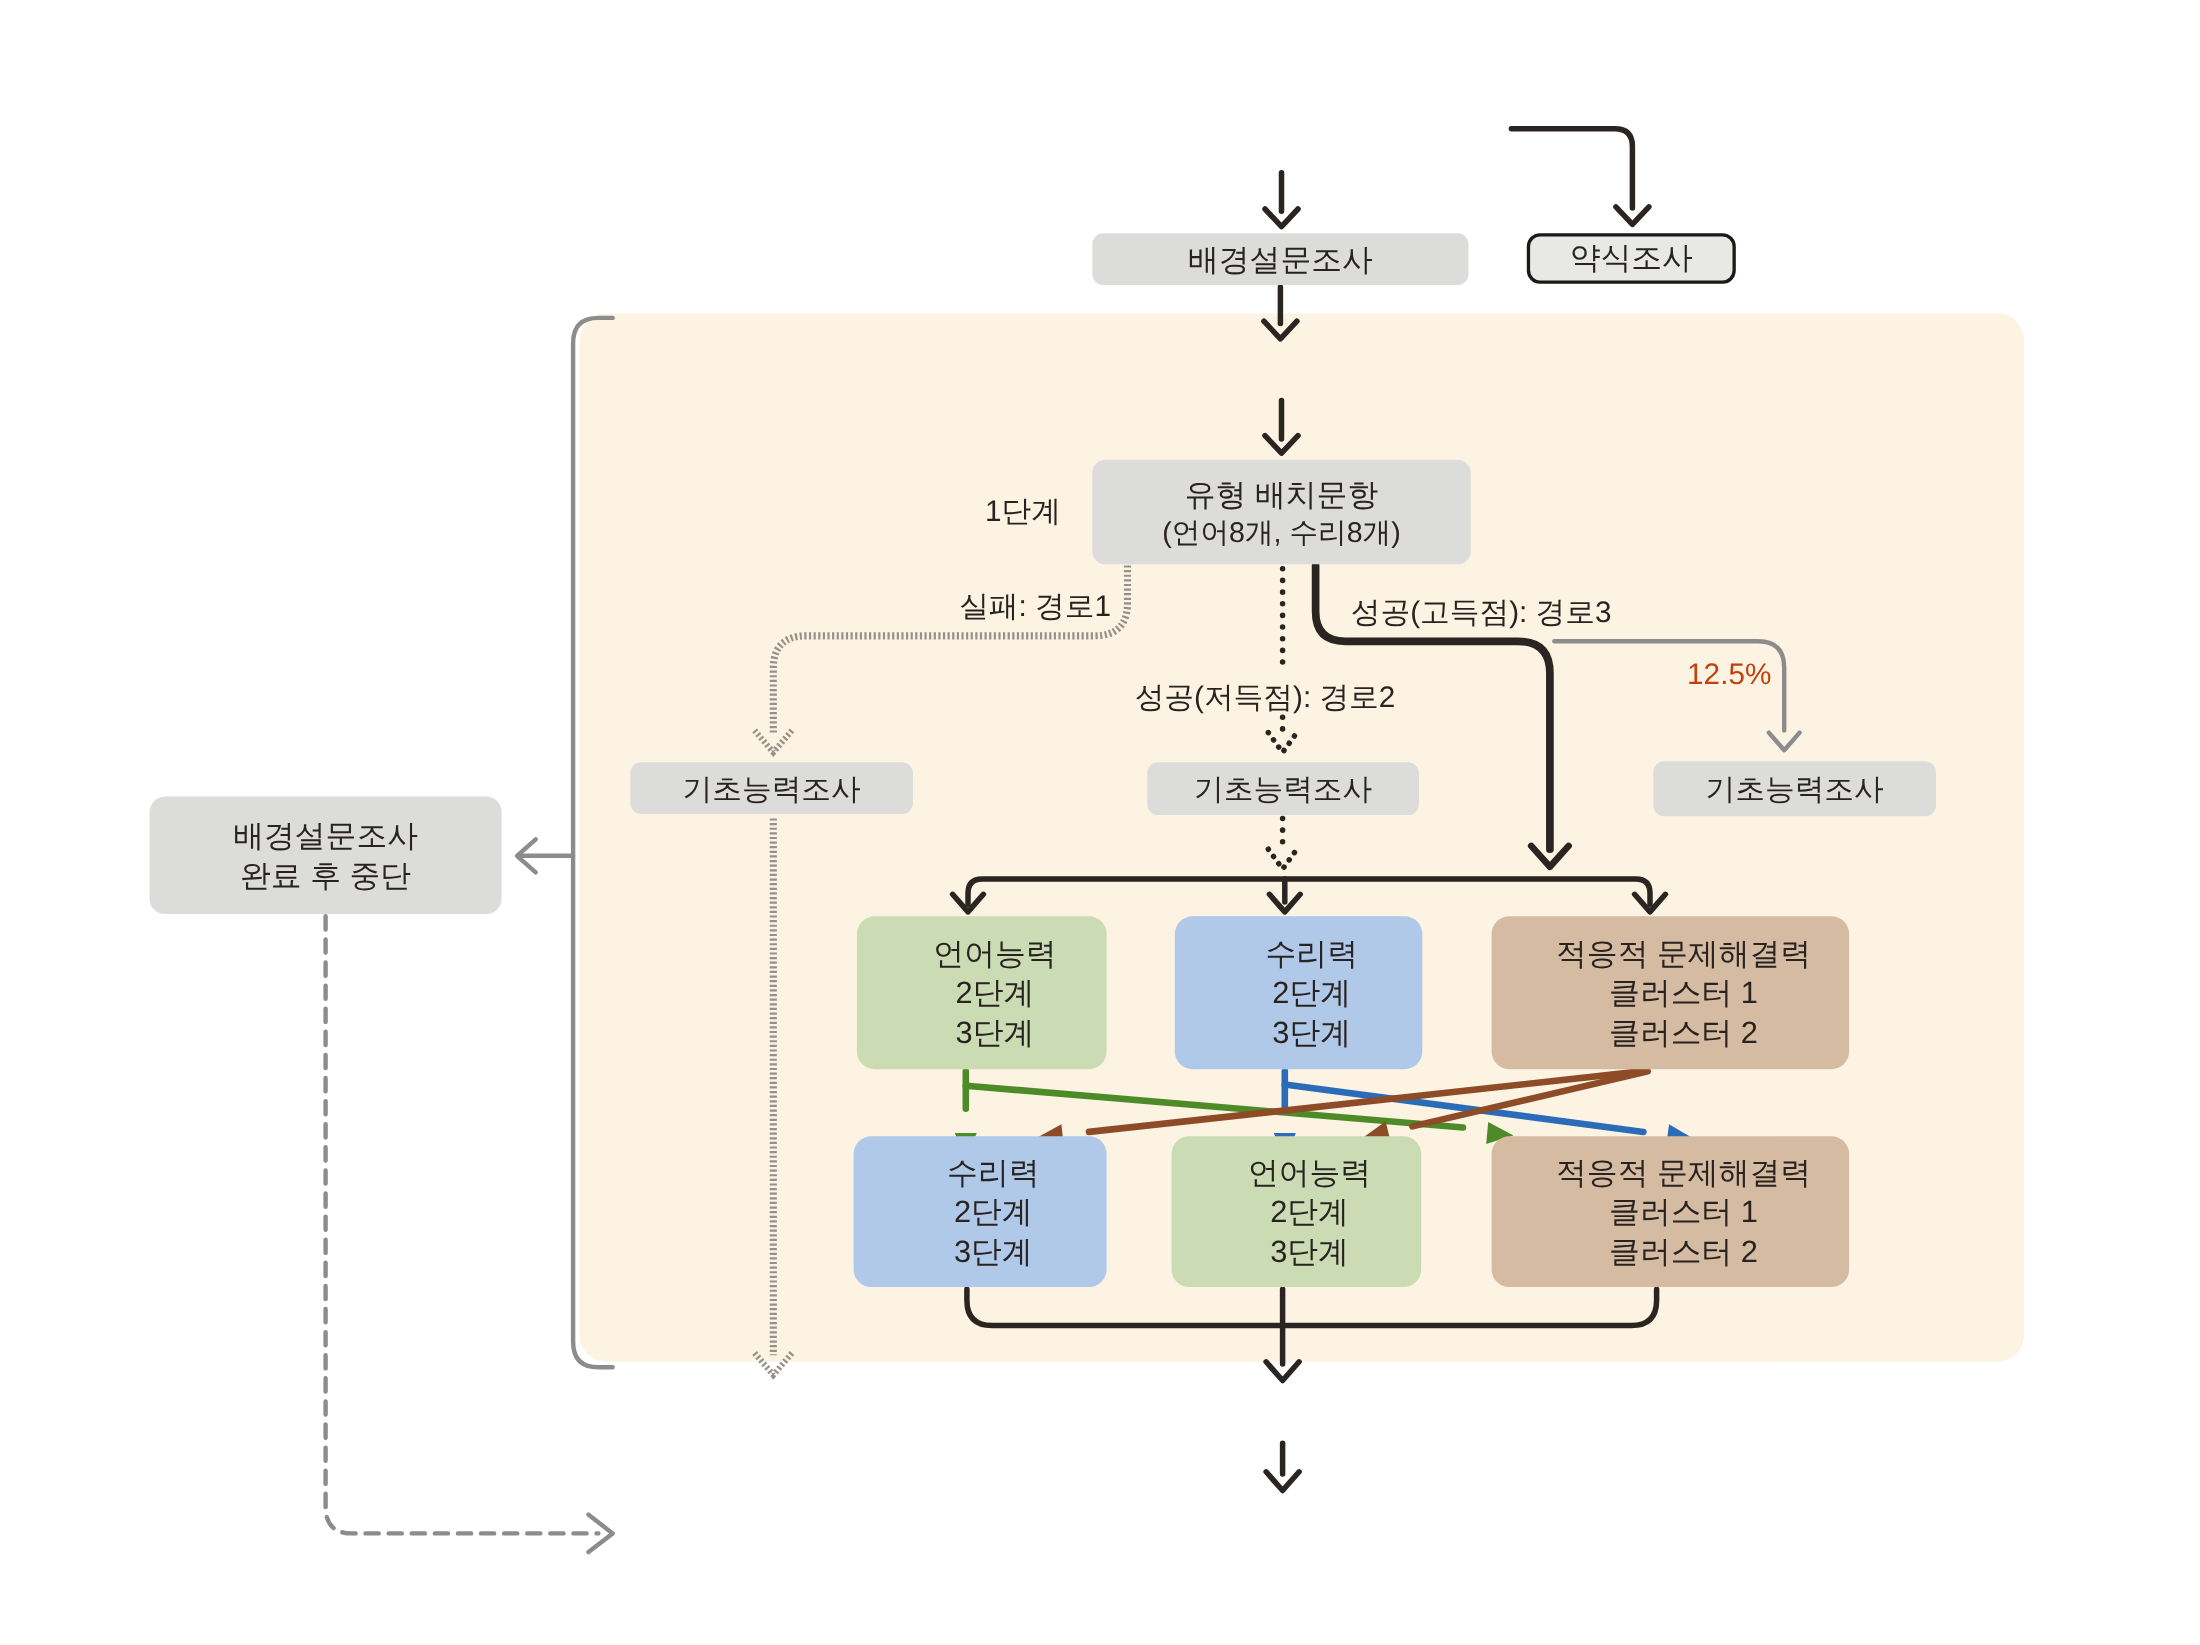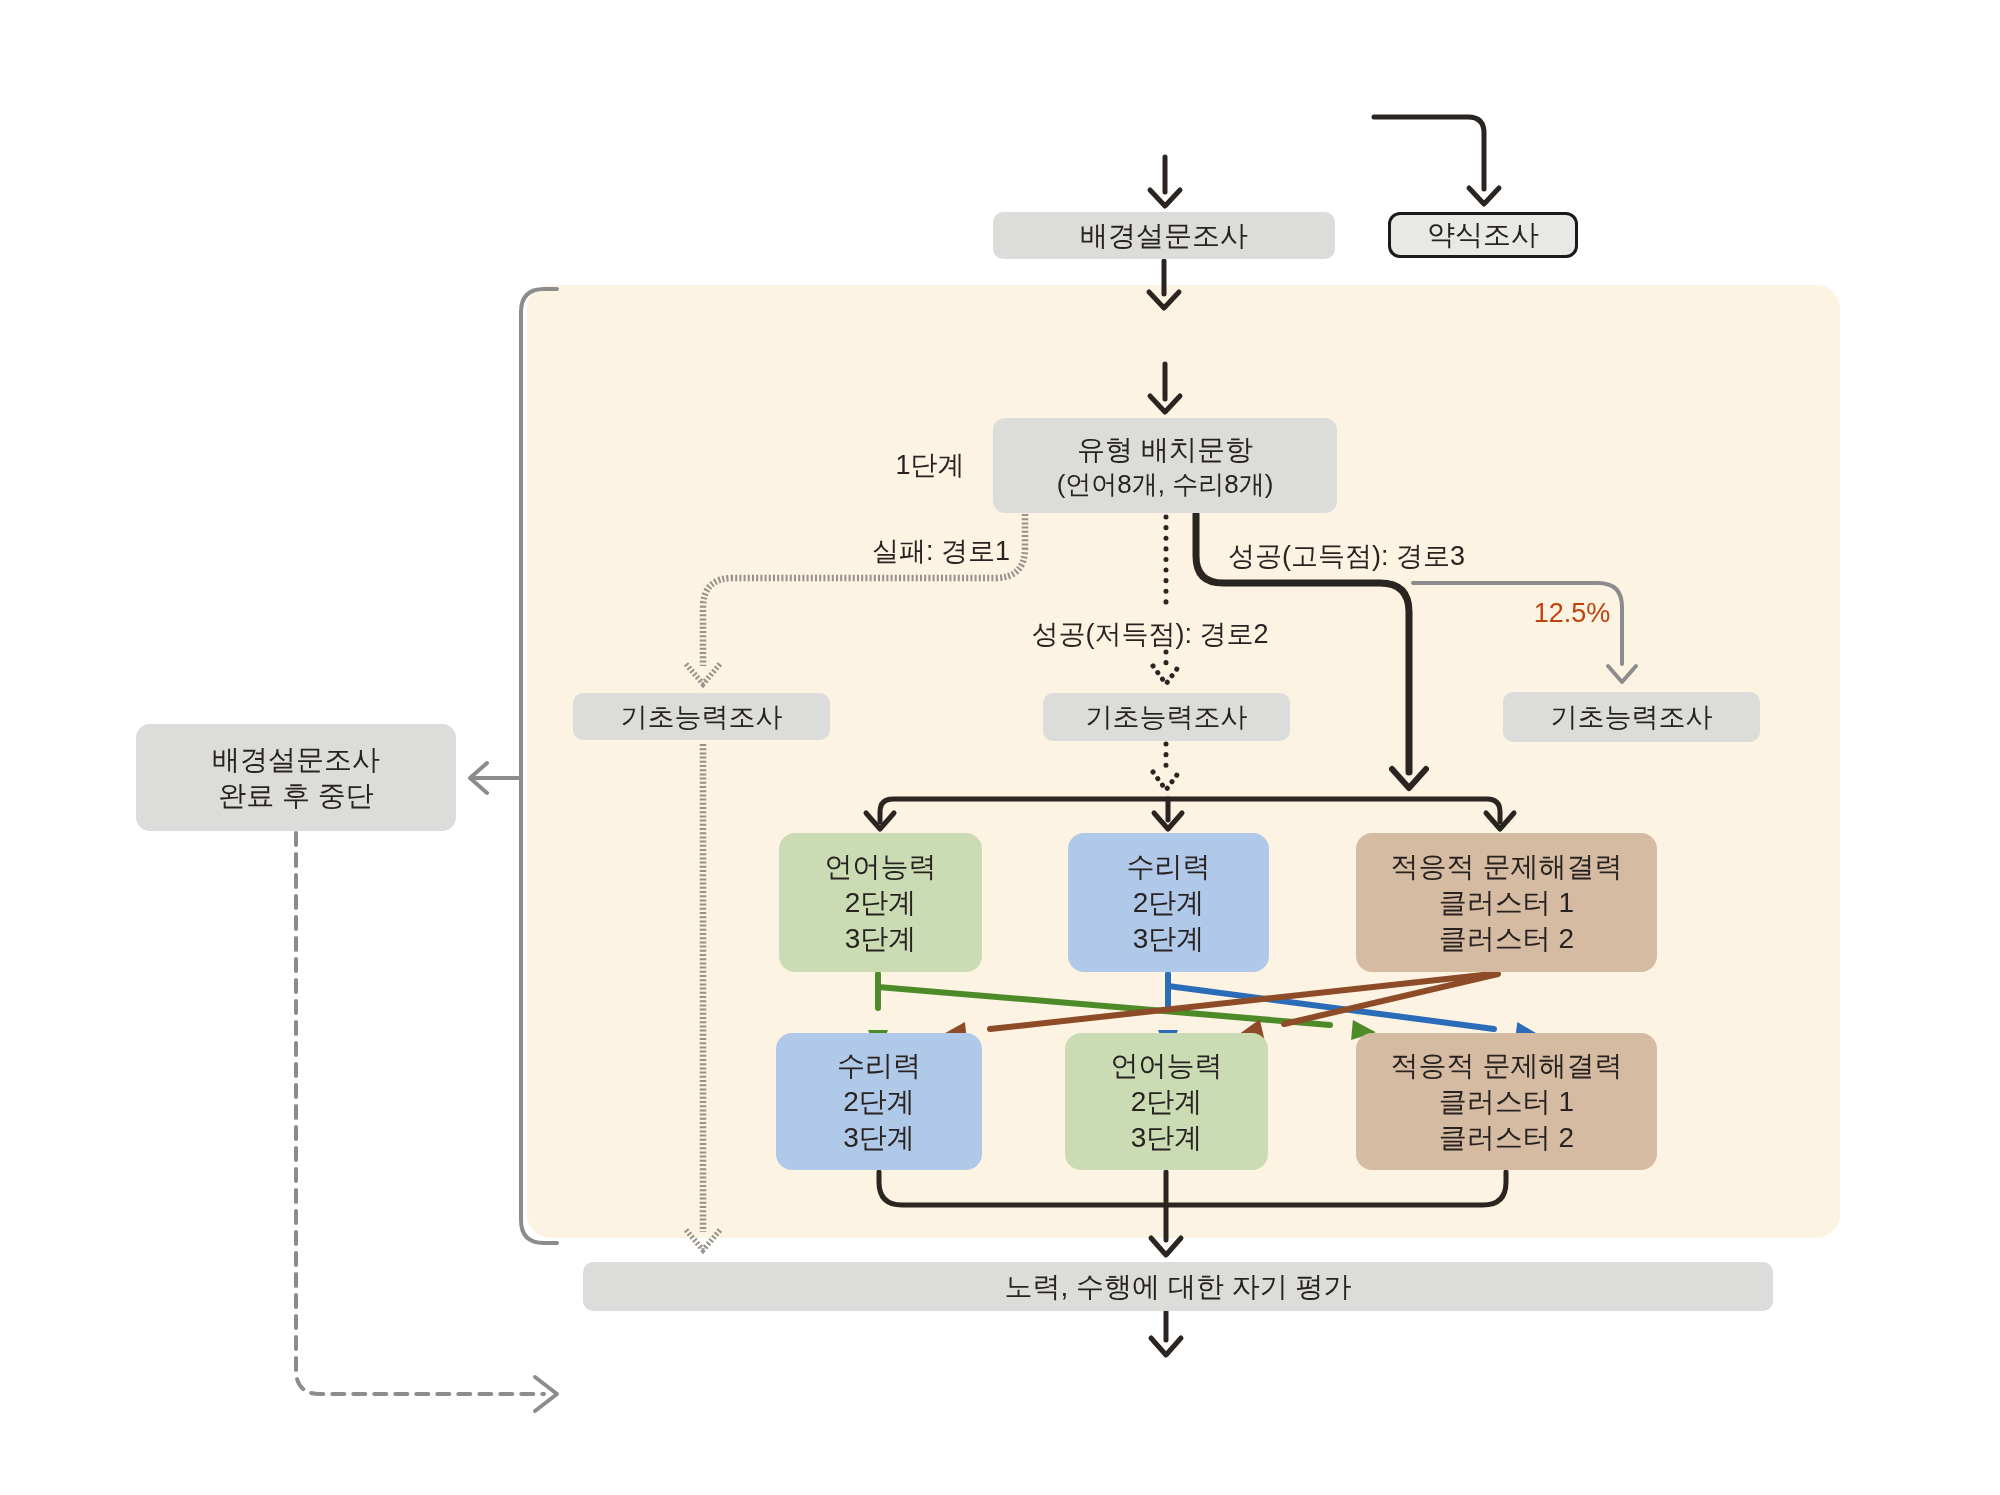--- a/index.html
+++ b/index.html
@@ -6,21 +6,21 @@
   body{font-family:"Liberation Sans","DejaVu Sans",sans-serif;color:#282320;}
   #stage{position:relative;width:2000px;height:1495px;background:#ffffff;overflow:hidden;}
   .panel{position:absolute;left:527px;top:285px;width:1313px;height:953px;background:#fcf3e2;border-radius:24px;}
   svg.wires{position:absolute;left:0;top:0;width:2000px;height:1495px;z-index:2;}
   .node{position:absolute;display:flex;flex-direction:column;align-items:center;justify-content:center;
         text-align:center;z-index:3;font-size:28px;line-height:36px;}
   .gray{background:#dcdcda;border-radius:10px;}
   .blue-pill{background:#5c6eb0;color:#ffffff;font-weight:bold;font-size:34px;border-radius:36px;}
   .blue-bar{background:#5c6eb0;color:#ffffff;font-size:29px;border-radius:12px;}
   .outlined{background:#e8e8e6;border:3px solid #1c1917;border-radius:12px;}
-  .soft{border-radius:16px;}
+  .soft{border-radius:16px;padding-left:24px;}
   .green-box{background:#cbdcb4;}
   .blue-box{background:#b0c9e9;}
   .tan-box{background:#d5bba2;}
   .bold{font-weight:bold;}
   .lbl{position:absolute;z-index:3;font-size:27px;line-height:30px;white-space:nowrap;}
   .sub{font-size:26px;line-height:32px;}
 </style>
 </head>
 <body>
 
@@ -186,18 +186,15 @@
     <span>적응적 문제해결력</span>
       <span>클러스터 1</span>
       <span>클러스터 2</span>
   </div>
 
   <div class="node gray" style="left:136px;top:724px;width:320px;height:107px;border-radius:14px;">
     <span>배경설문조사</span>
       <span>완료 후 중단</span>
   </div>
 
-  <div class="node gray" style="left:583px;top:1262px;width:1190px;height:49px;">
-    <span>노력, 수행에 대한 자기 평가</span>
-  </div>
 
 
 </div>
 
 </body></html>

